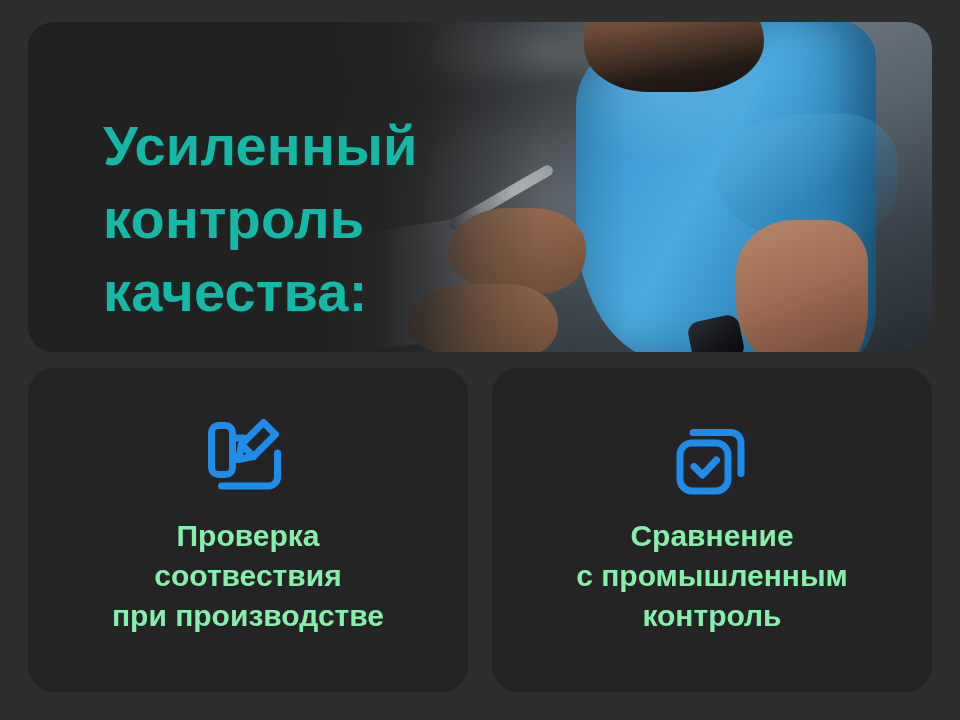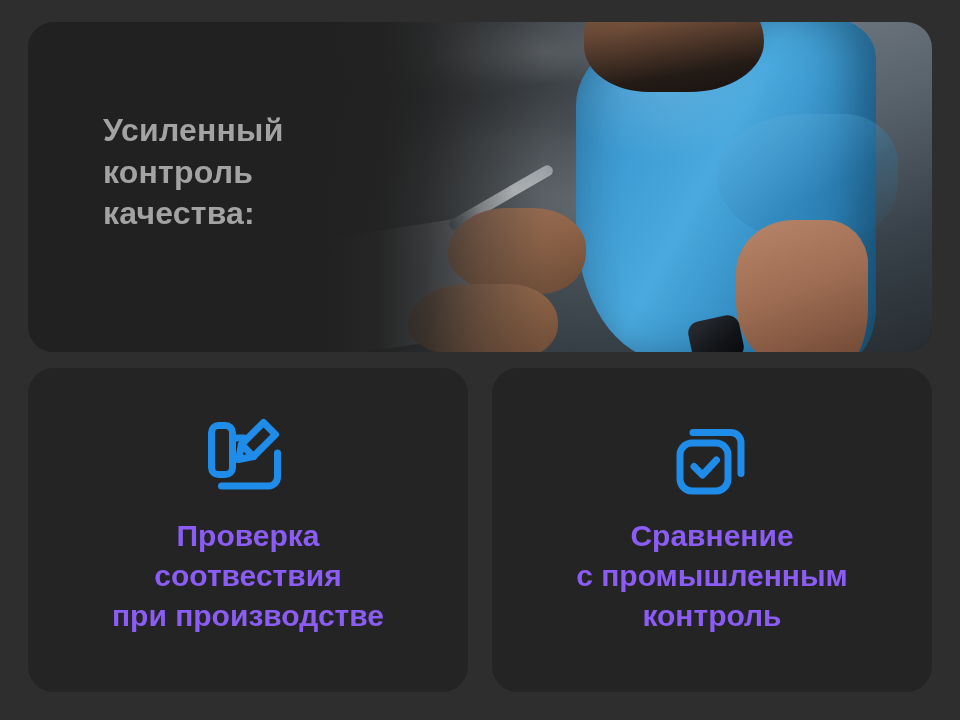--- a/index.html
+++ b/index.html
@@ -187,22 +187,22 @@
       rgba(33,33,33,0.50) 50%,
       rgba(33,33,33,0.18) 57%,
       rgba(33,33,33,0.00) 66%);
   }
   .hero-title {
     position: absolute;
     left: 75px;
     top: 88px;
     width: 330px;
     margin: 0;
-    color: #a3a3a3;
-    font-size: 32px;
+    color: #14b8a6;
+    font-size: 56px;
     font-weight: 700;
     line-height: 1.30;
     letter-spacing: 0.2px;
     white-space: pre-line;
   }
 
   
   .feature-row {
     position: absolute;
     left: 28px;
@@ -224,21 +224,21 @@
     box-sizing: border-box;
   }
   .feature-icon {
     width: 86px;
     height: 86px;
     display: block;
     flex: 0 0 auto;
   }
   .feature-label {
     margin: 18px 0 0 0;
-    color: #8b5cf6;
+    color: #86efac;
     font-size: 30px;
     font-weight: 700;
     line-height: 1.33;
     text-align: center;
     white-space: pre-line;
     padding: 0 12px;
   }
 </style>
 </head>
 <body>

